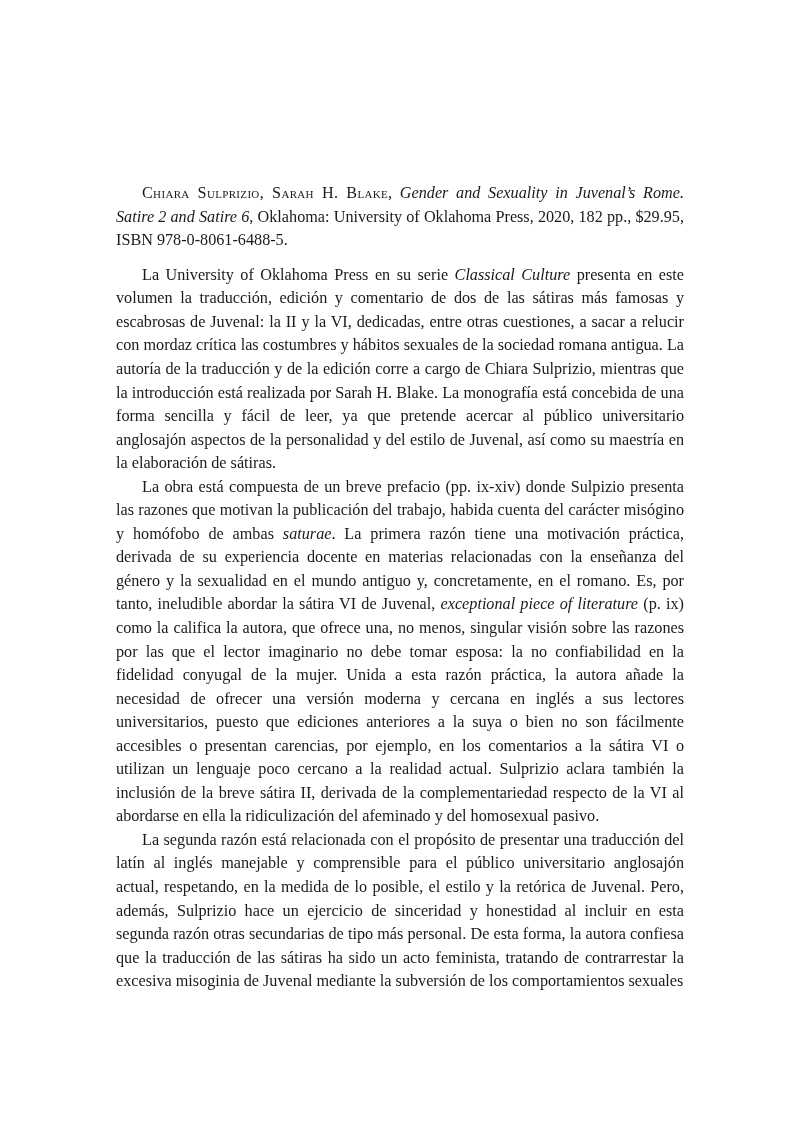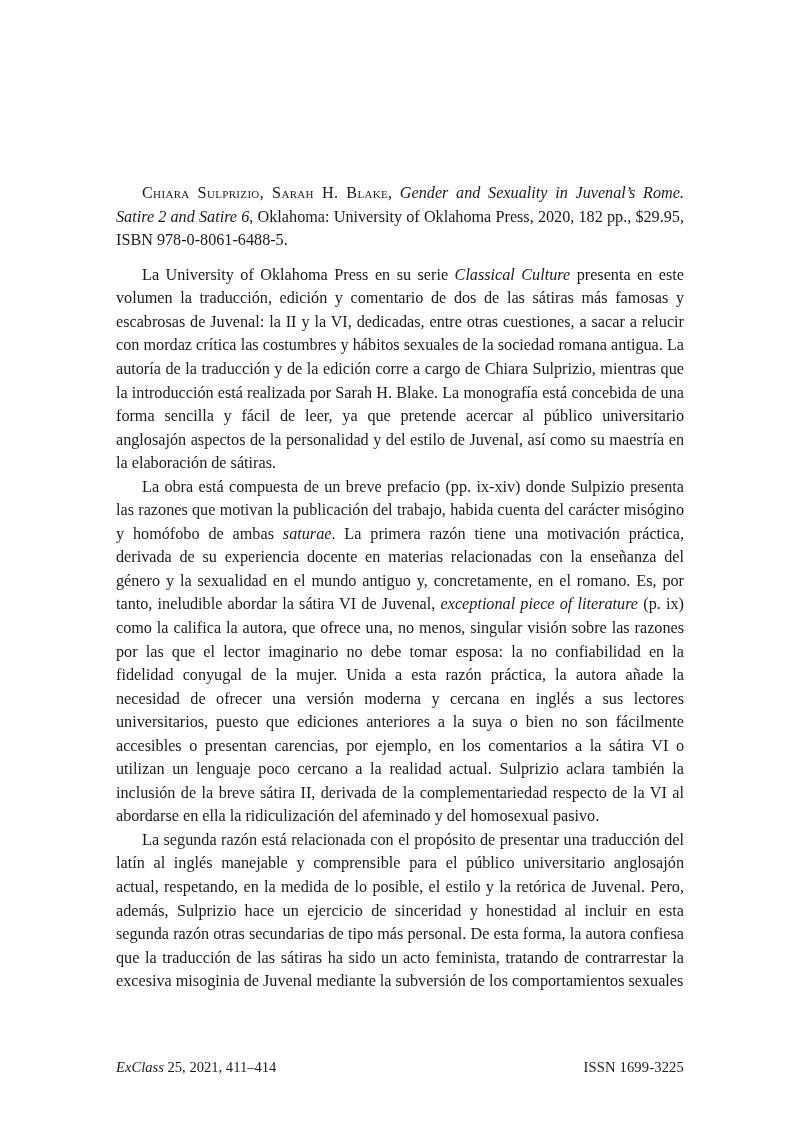--- a/index.html
+++ b/index.html
@@ -85,20 +85,14 @@
     <p class="headline">
       <span class="smallcaps">Chiara Sulprizio, Sarah H. Blake</span><span>, </span><span class="title-italic">Gender and Sexuality in Juvenal’s Rome. Satire 2 and Satire 6</span><span>, Oklahoma: University of Oklahoma Press, 2020, 182 pp., $29.95, ISBN 978-0-8061-6488-5.</span>
     </p>
 
     <p class="para"><span>La University of Oklahoma Press en su serie </span><em>Classical Culture</em><span> presenta en este volumen la traducción, edición y comentario de dos de las sátiras más famosas y escabrosas de Juvenal: la II y la VI, dedicadas, entre otras cuestiones, a sacar a relucir con mordaz crítica las costumbres y hábitos sexuales de la sociedad romana antigua. La autoría de la traducción y de la edición corre a cargo de Chiara Sulprizio, mientras que la introducción está realizada por Sarah H. Blake. La monografía está concebida de una forma sencilla y fácil de leer, ya que pretende acercar al público universitario anglosajón aspectos de la personalidad y del estilo de Juvenal, así como su maestría en la elaboración de sátiras.</span></p>
     <p class="para"><span>La obra está compuesta de un breve prefacio (pp. ix-xiv) donde Sulpizio presenta las razones que motivan la publicación del trabajo, habida cuenta del carácter misógino y homófobo de ambas </span><em>saturae</em><span>. La primera razón tiene una motivación práctica, derivada de su experiencia docente en materias relacionadas con la enseñanza del género y la sexualidad en el mundo antiguo y, concretamente, en el romano. Es, por tanto, ineludible abordar la sátira VI de Juvenal, </span><em>exceptional piece of literature</em><span> (p. ix) como la califica la autora, que ofrece una, no menos, singular visión sobre las razones por las que el lector imaginario no debe tomar esposa: la no confiabilidad en la fidelidad conyugal de la mujer. Unida a esta razón práctica, la autora añade la necesidad de ofrecer una versión moderna y cercana en inglés a sus lectores universitarios, puesto que ediciones anteriores a la suya o bien no son fácilmente accesibles o presentan carencias, por ejemplo, en los comentarios a la sátira VI o utilizan un lenguaje poco cercano a la realidad actual. Sulprizio aclara también la inclusión de la breve sátira II, derivada de la complementariedad respecto de la VI al abordarse en ella la ridiculización del afeminado y del homosexual pasivo.</span></p>
     <p class="para"><span>La segunda razón está relacionada con el propósito de presentar una traducción del latín al inglés manejable y comprensible para el público universitario anglosajón actual, respetando, en la medida de lo posible, el estilo y la retórica de Juvenal. Pero, además, Sulprizio hace un ejercicio de sinceridad y honestidad al incluir en esta segunda razón otras secundarias de tipo más personal. De esta forma, la autora confiesa que la traducción de las sátiras ha sido un acto feminista, tratando de contrarrestar la excesiva misoginia de Juvenal mediante la subversión de los comportamientos sexuales</span></p>
 
   </div>
 
-  <div class="footer">
-    <div class="left">
-      <em>ExClass</em><span> 25, 2021, 411–414</span>
-    </div>
-    <div class="right">ISSN 1699-3225</div>
-  </div>
 
 </div>
 
 </body></html>

